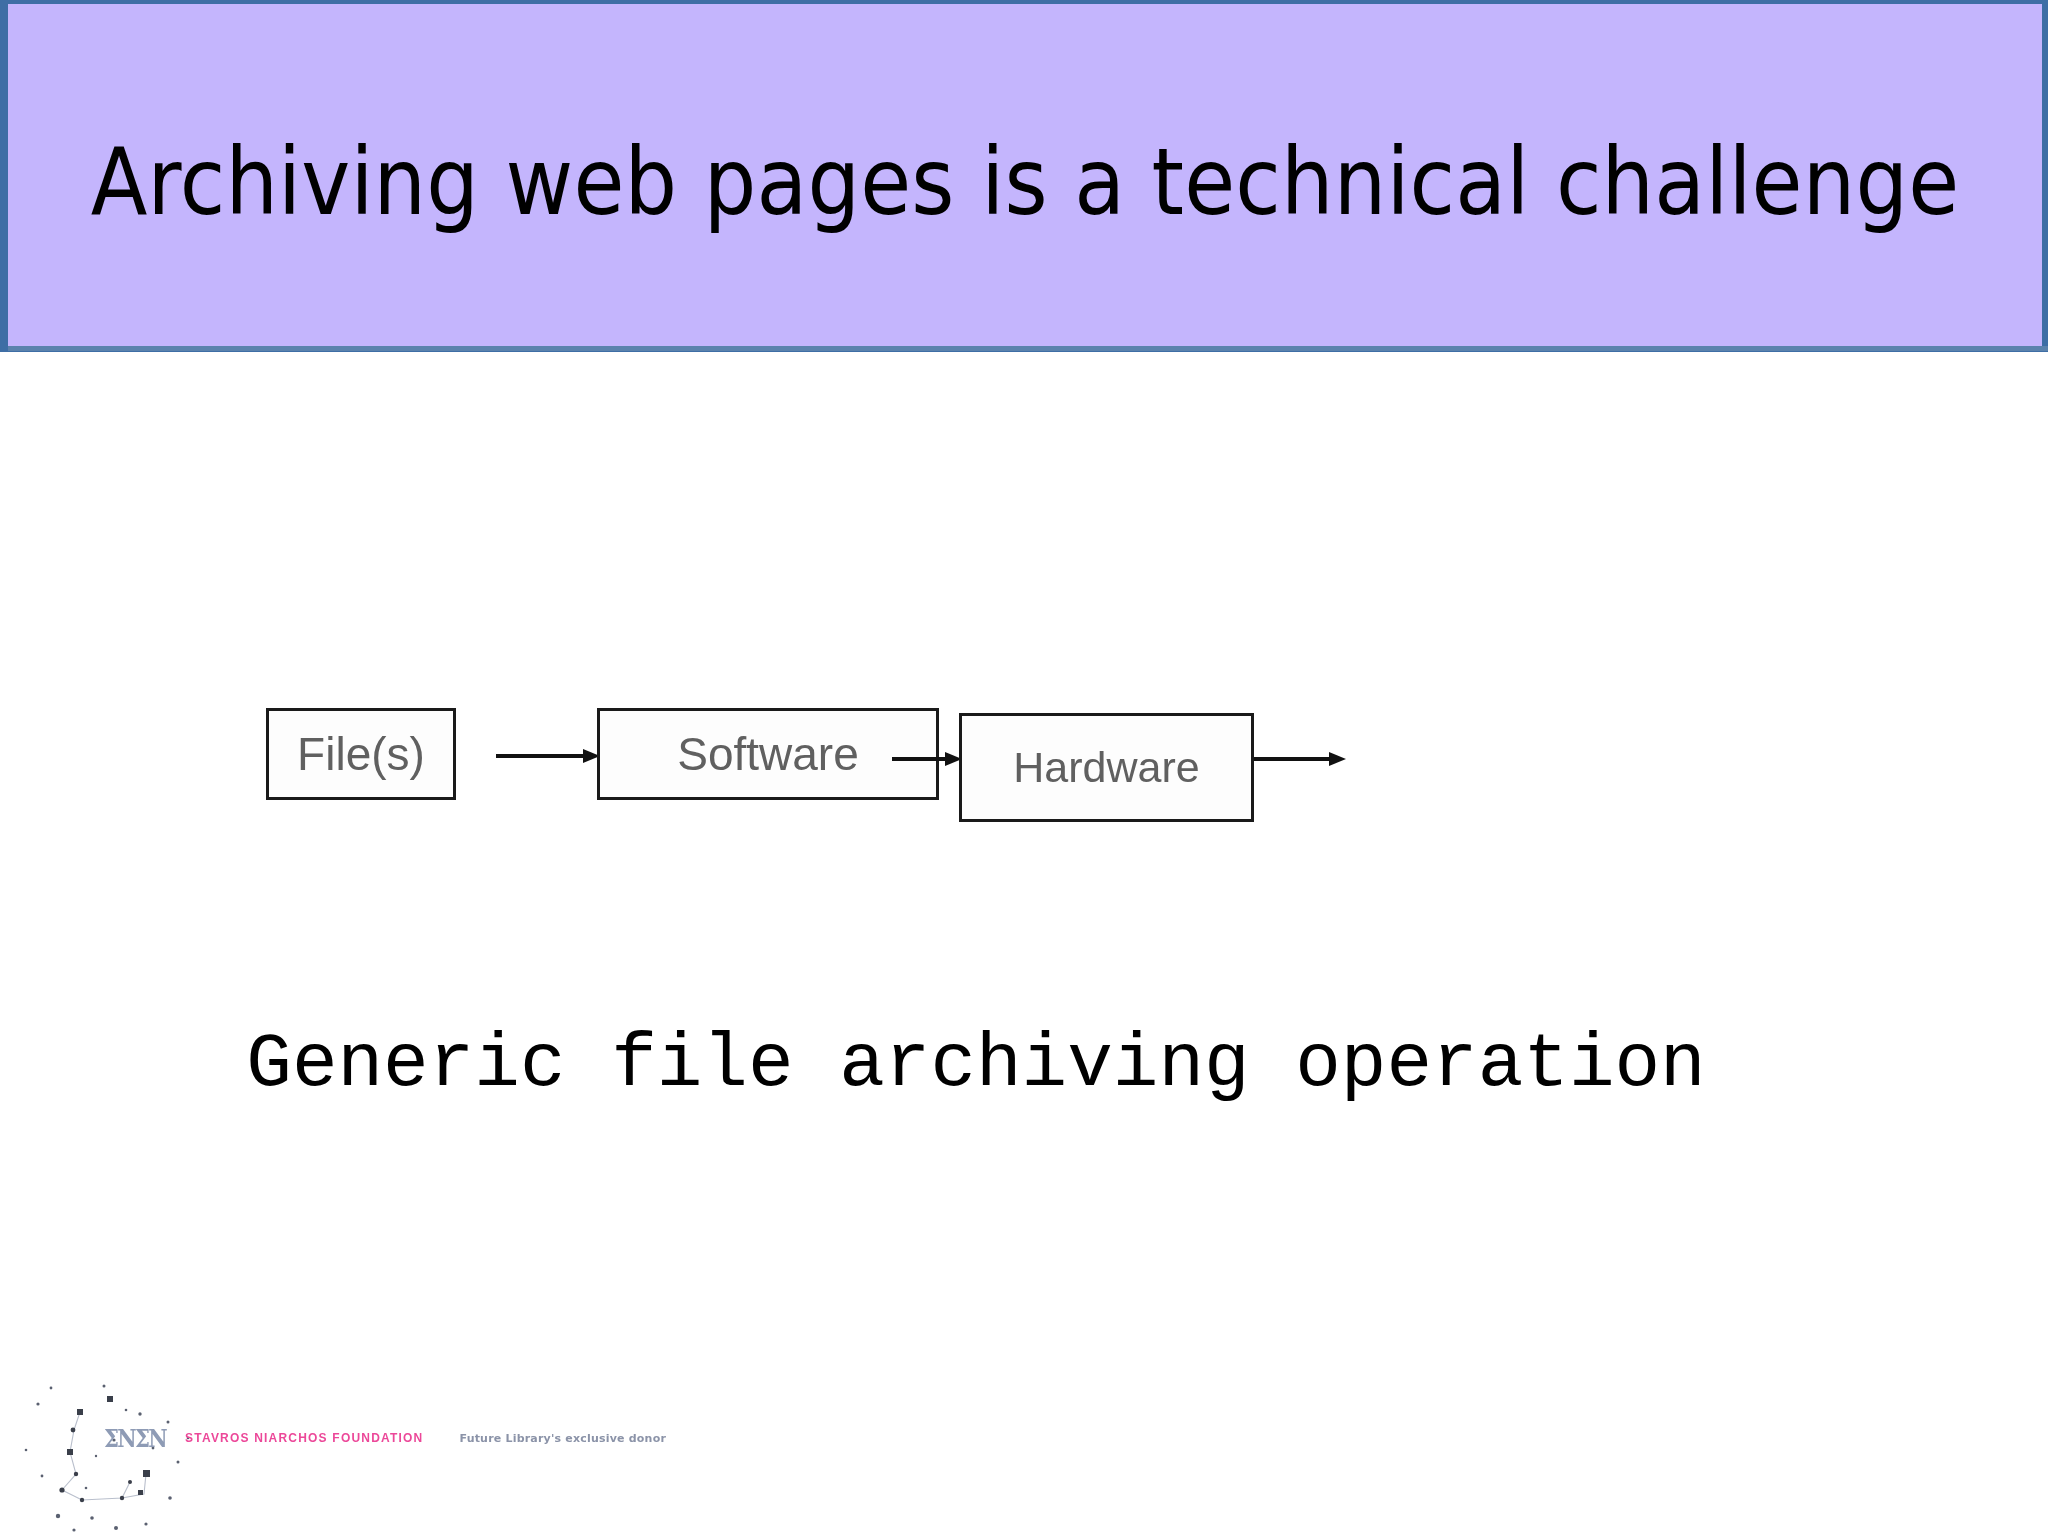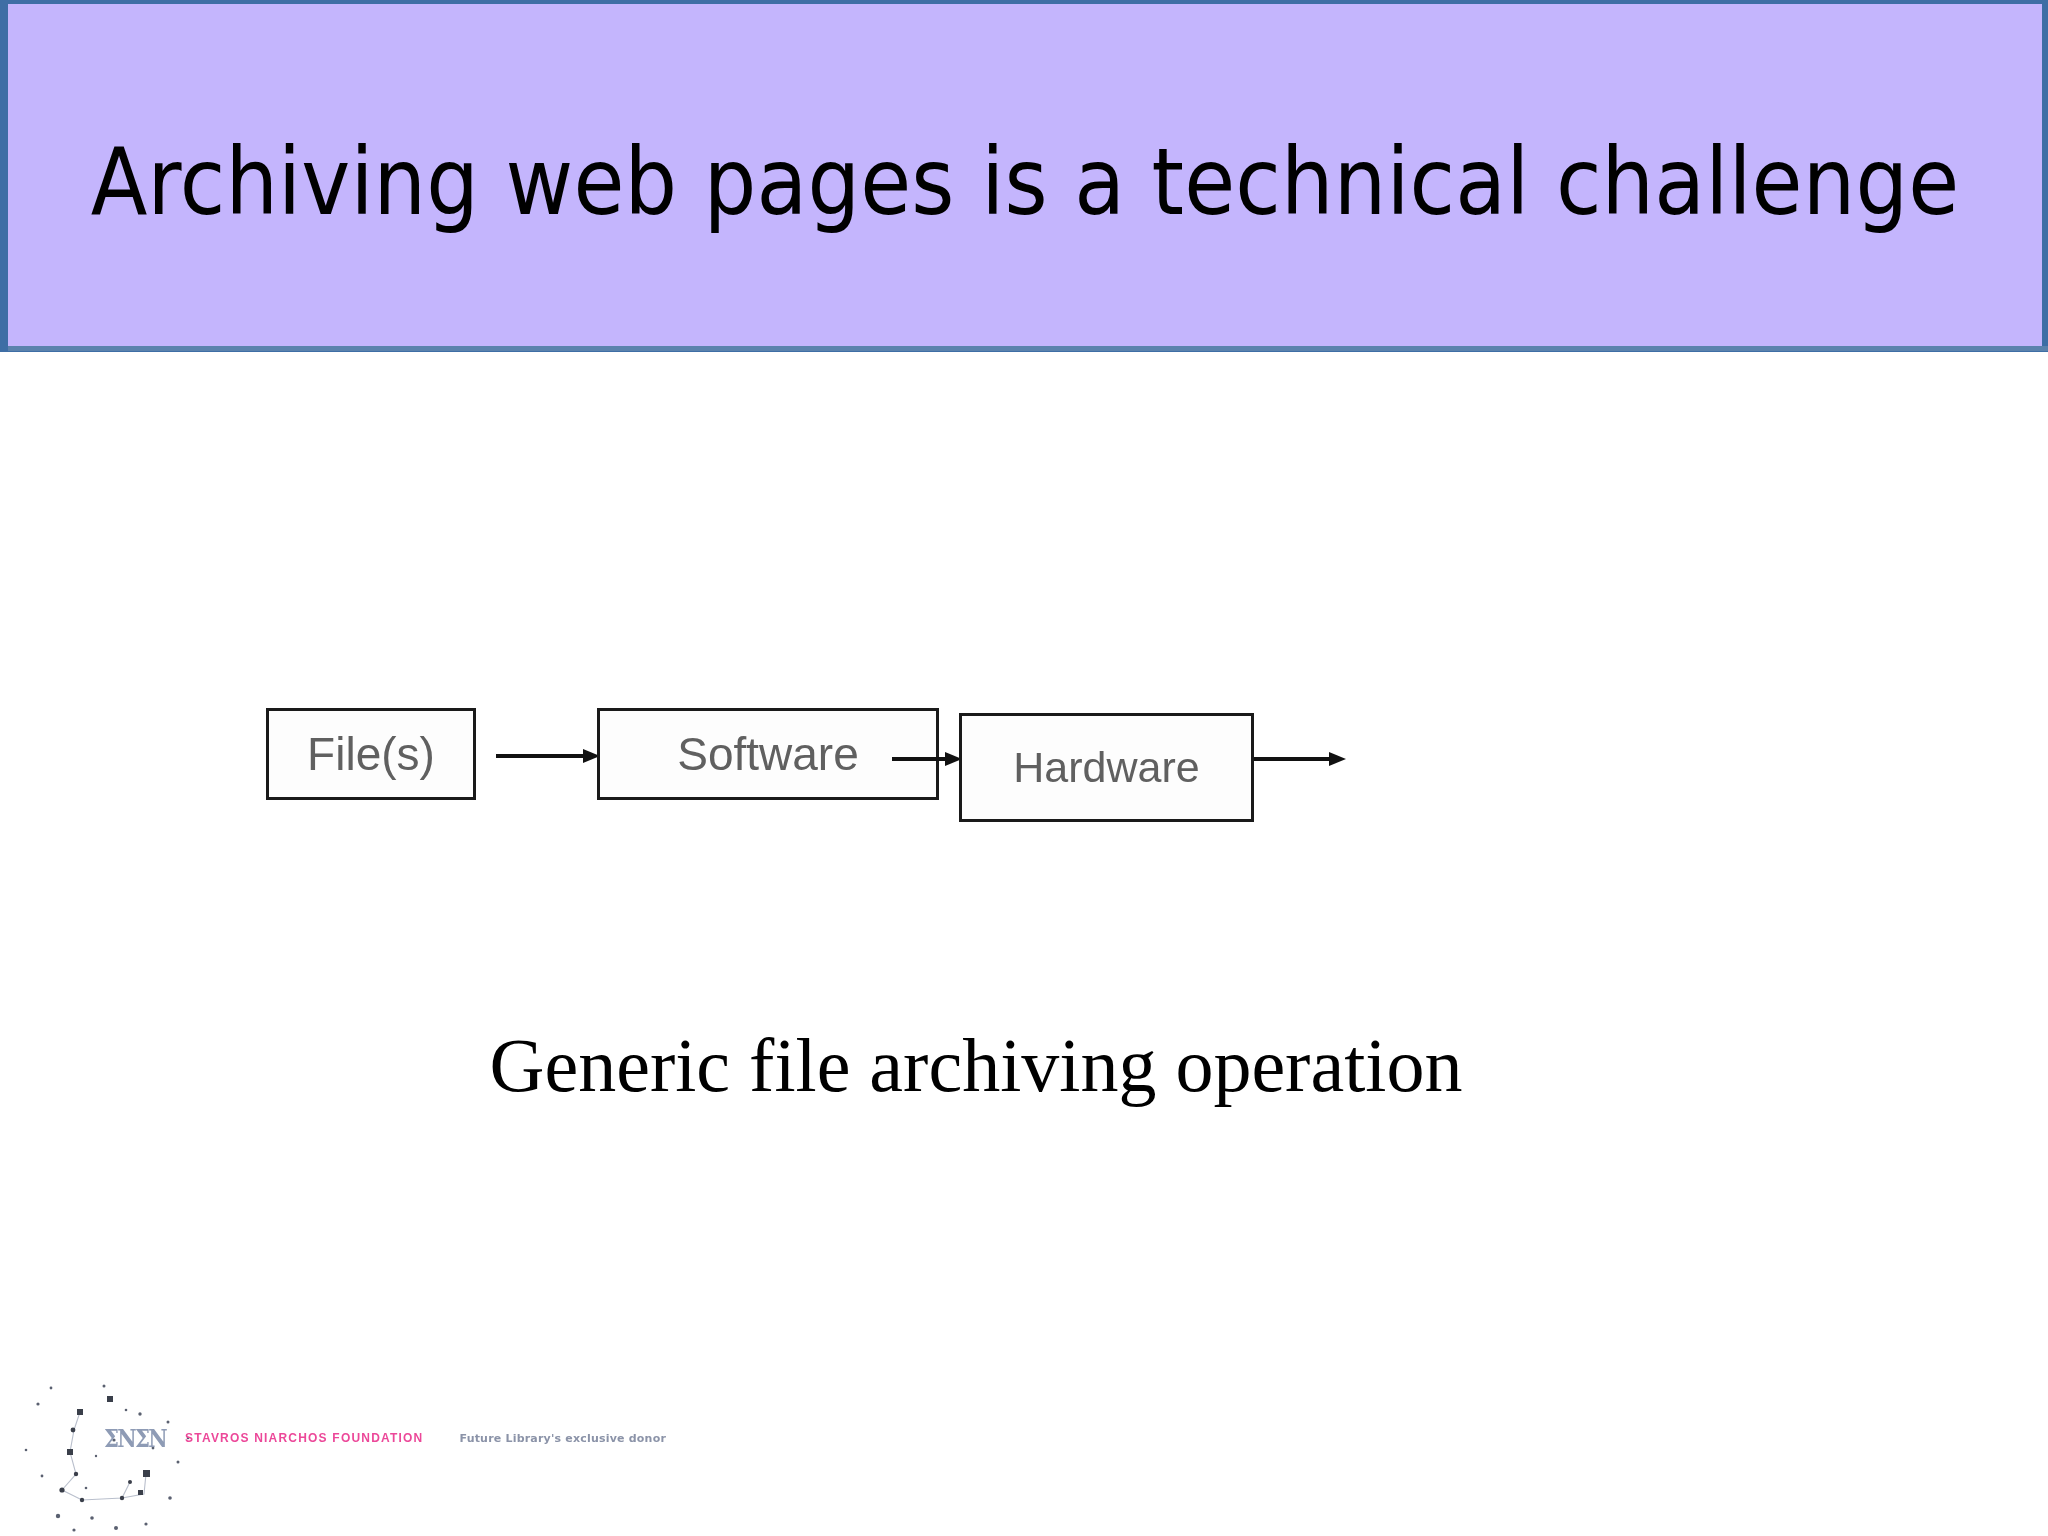--- a/index.html
+++ b/index.html
@@ -81,21 +81,21 @@
     pointer-events: auto;
   }
   .flow-box span {
     font-family: "Liberation Sans", sans-serif;
     font-size: 46px;
     font-weight: 400;
     color: #606060;
     white-space: nowrap;
   }
 
-  #box-files    { left: 266px;  top: 708px; width: 210px; height: 92px; }
+  #box-files    { left: 266px;  top: 708px; width: 190px; height: 92px; }
   #box-software { left: 597px;  top: 708px; width: 342px; height: 92px; }
   #box-hardware { left: 959px;  top: 713px; width: 295px; height: 109px; }
   #box-record   { left: 1343px; top: 709px; width: 340px; height: 94px; }
 
   #box-hardware span { font-size: 43px; }
   #box-record   span { font-size: 44px; }
 
   .arrow {
     position: absolute;
     height: 14px;
@@ -129,21 +129,21 @@
   #arrow-3 .shaft { width: 76px; }
   #arrow-3 .head  { left: 75px; }
 
   
   #diagram-caption {
     position: absolute;
     left: 0;
     top: 1022px;
     width: 2048px;
     text-align: center;
-    font-family: Liberation Serif, serif;
+    font-family: Liberation Mono, monospace;
     font-size: 76px;
     font-weight: 400;
     color: #000000;
     white-space: nowrap;
   }
   
   #diagram-caption > span { position: relative; left: -48px; }
 
   
   #footer-logo {

